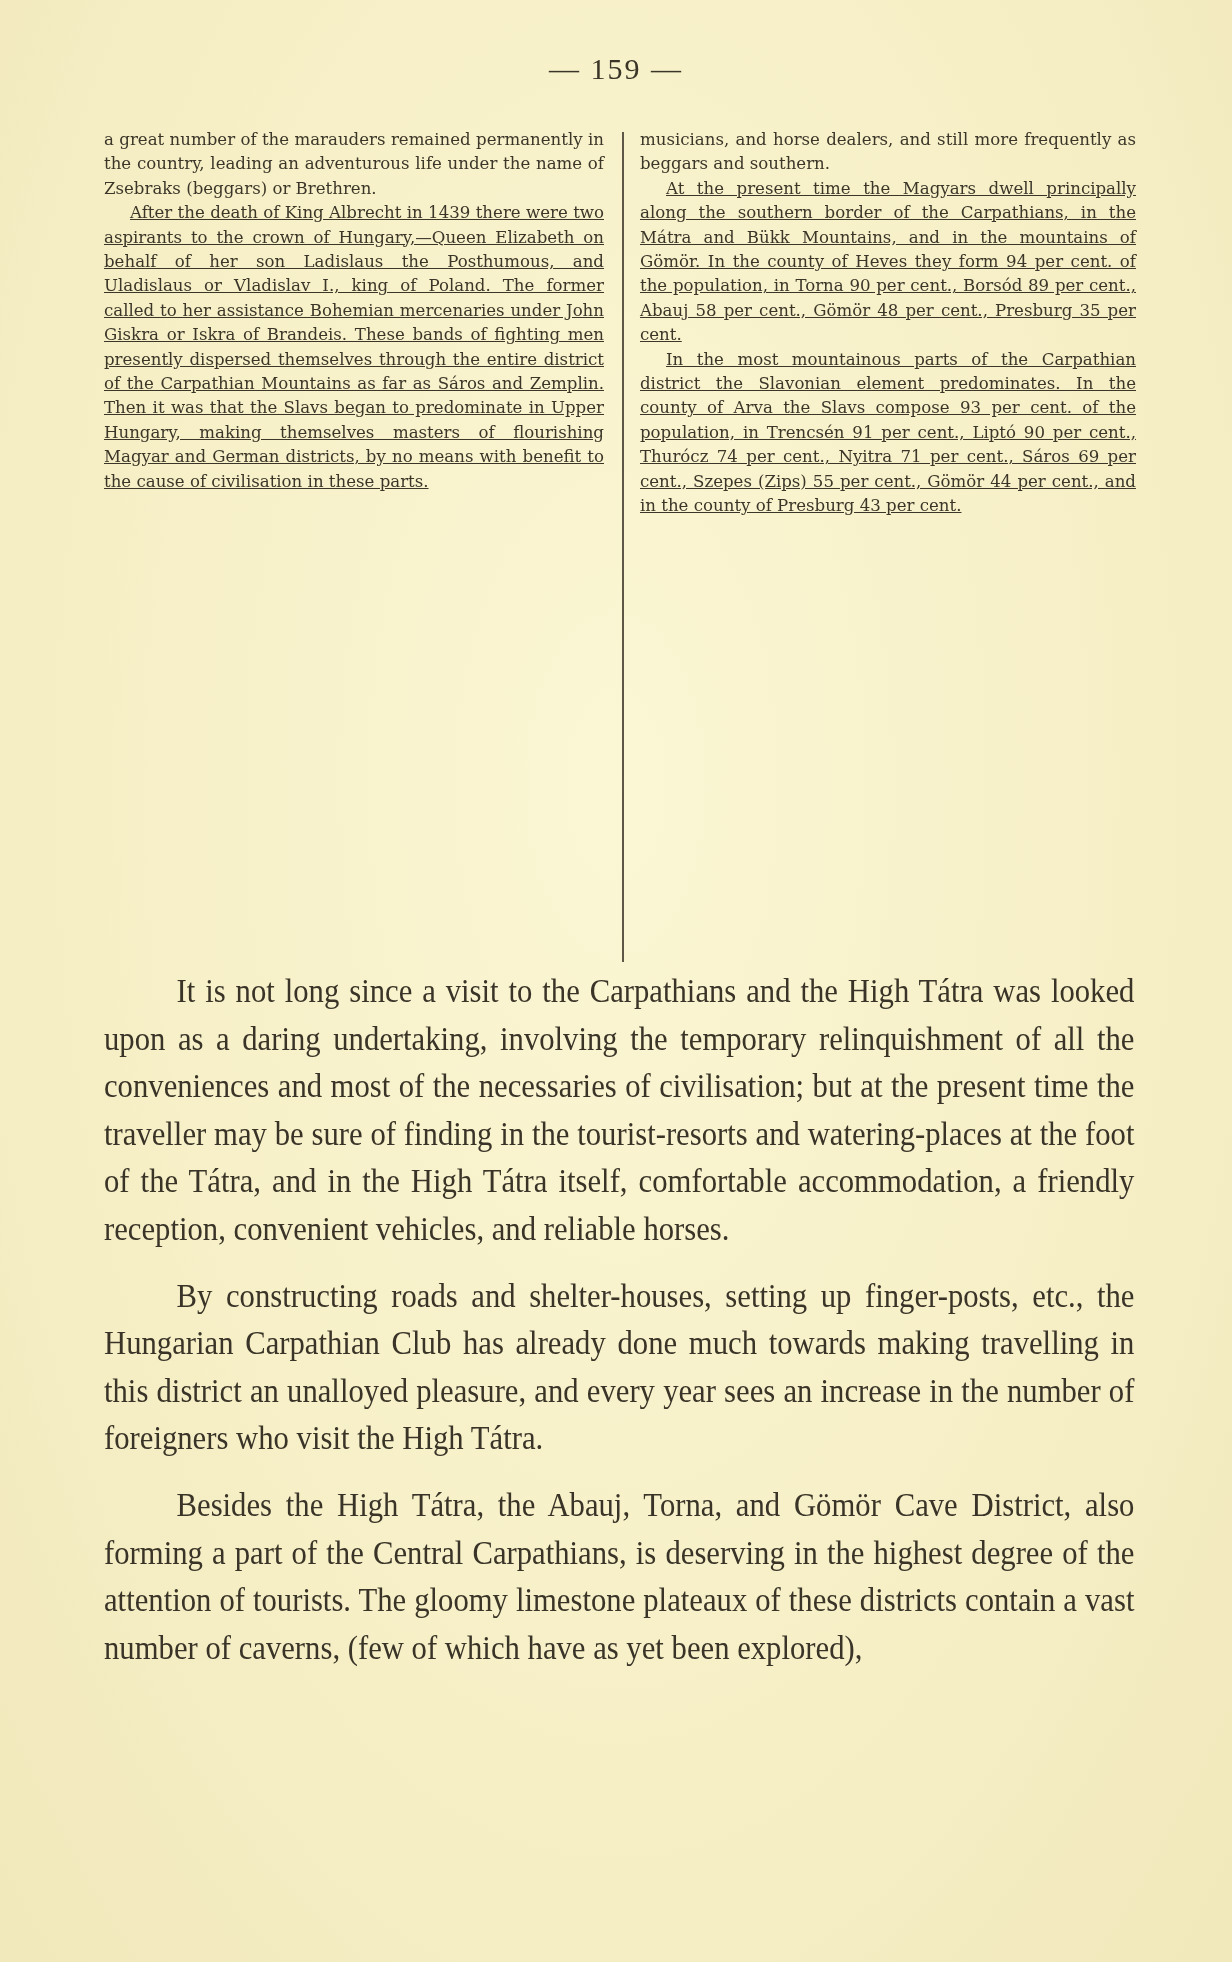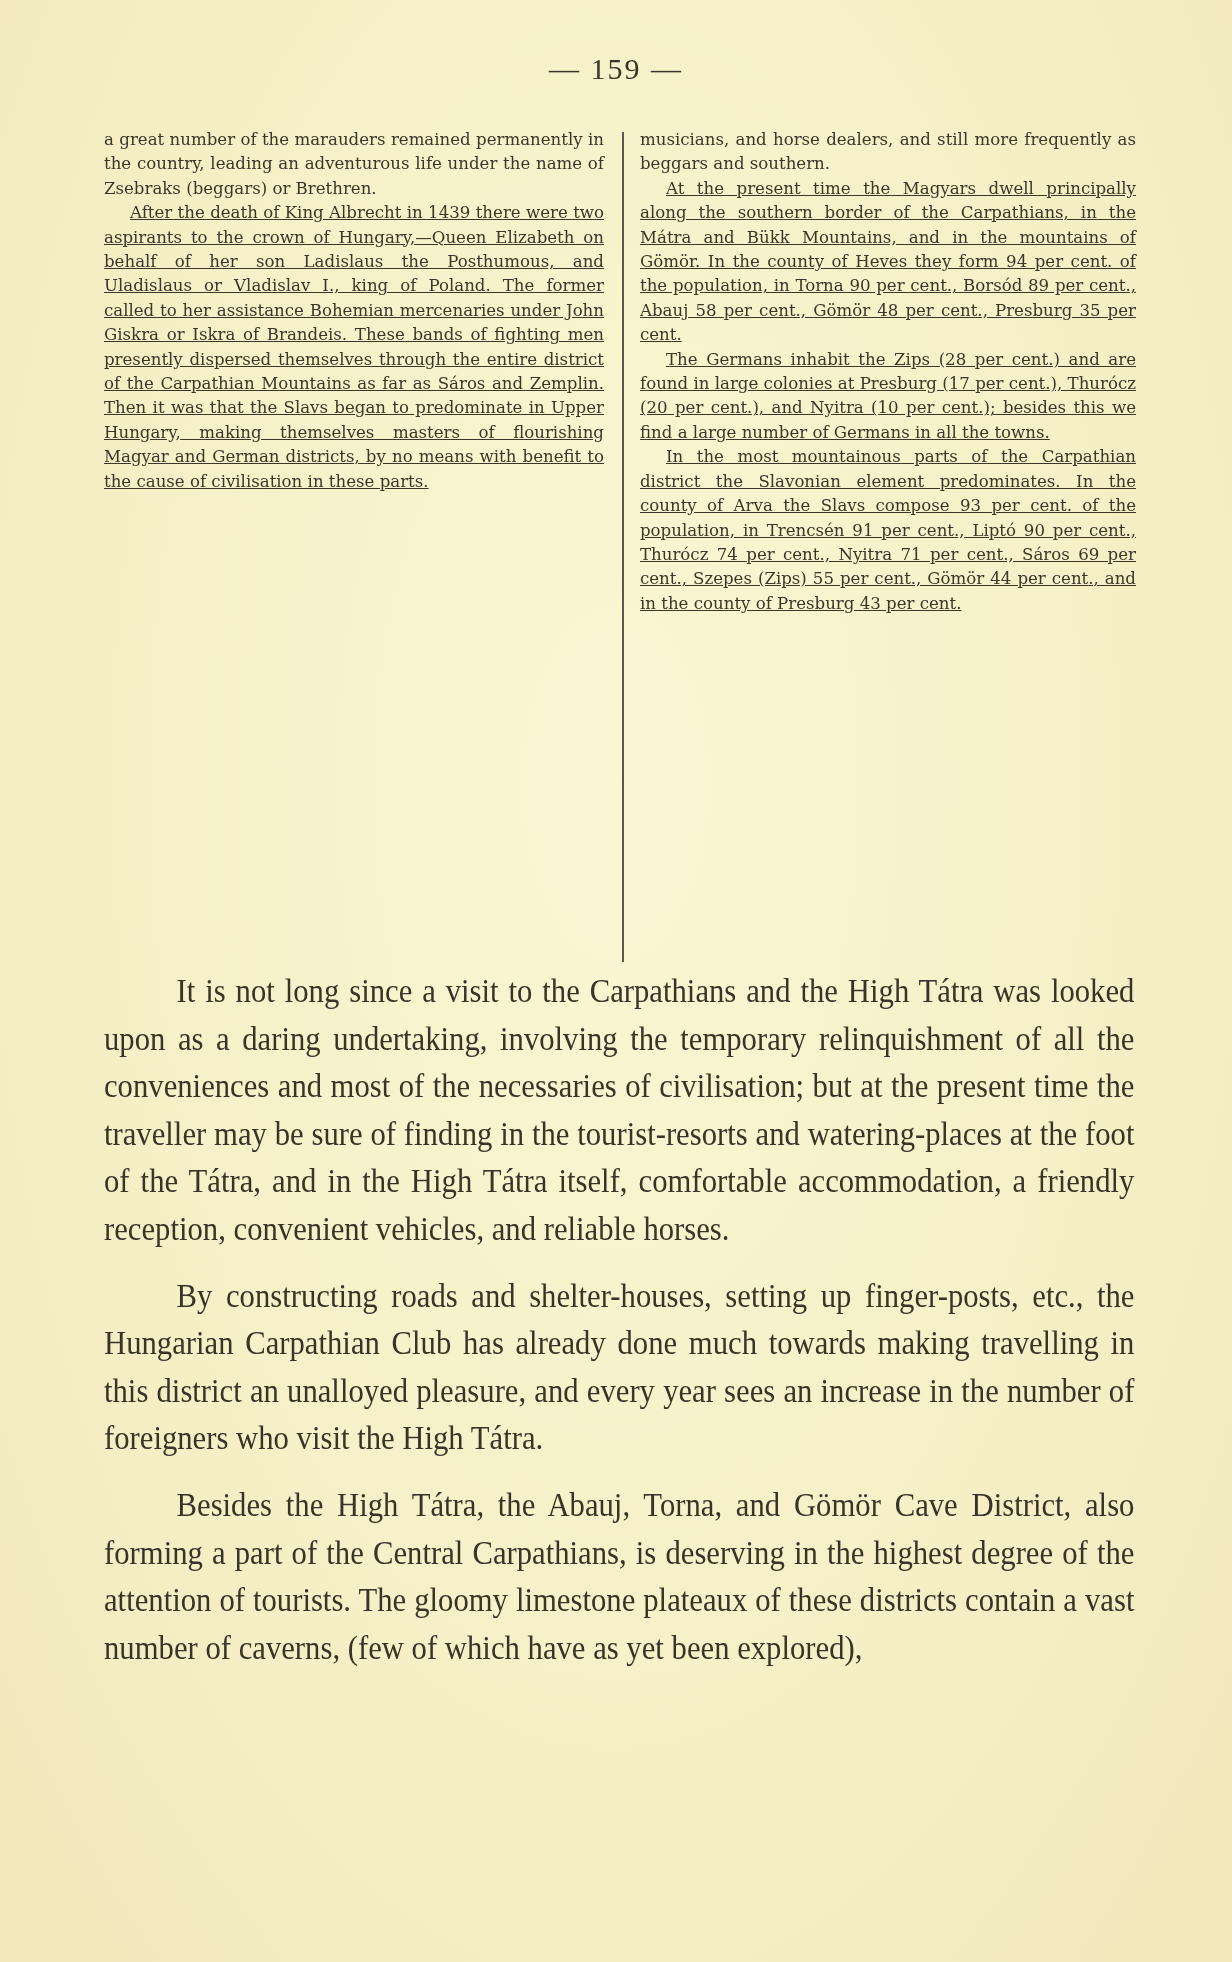--- a/index.html
+++ b/index.html
@@ -50,21 +50,20 @@
 
 <div class="columns">
   <div class="col left">
     <p>a great number of the marauders remained permanently in the country, leading an adventurous life under the name of Zsebraks (beggars) or Brethren.</p>
     <p class="indent">After the death of King Albrecht in 1439 there were two aspirants to the crown of Hungary,—Queen Elizabeth on behalf of her son Ladislaus the Posthumous, and Uladislaus or Vladislav I., king of Poland. The former called to her assistance Bohemian mercenaries under John Giskra or Iskra of Brandeis. These bands of fighting men presently dispersed themselves through the entire district of the Carpathian Mountains as far as Sáros and Zemplin. Then it was that the Slavs began to predominate in Upper Hungary, making themselves masters of flourishing Magyar and German districts, by no means with benefit to the cause of civilisation in these parts.</p>
   </div>
   <div class="col-divider"></div>
   <div class="col right">
     <p>musicians, and horse dealers, and still more frequently as beggars and southern.</p>
     <p class="indent">At the present time the Magyars dwell principally along the southern border of the Carpathians, in the Mátra and Bükk Mountains, and in the mountains of Gömör. In the county of Heves they form 94 per cent. of the population, in Torna 90 per cent., Borsód 89 per cent., Abauj 58 per cent., Gömör 48 per cent., Presburg 35 per cent.</p>
-    <p class="indent">The Germans inhabit the Zips (28 per cent.) and are found in large colonies at Presburg (17 per cent.), Thurócz (20 per cent.), and Nyitra (10 per cent.); besides this we find a large number of Germans in all the towns.</p>
     <p class="indent">In the most mountainous parts of the Carpathian district the Slavonian element predominates. In the county of Arva the Slavs compose 93 per cent. of the population, in Trencsén 91 per cent., Liptó 90 per cent., Thurócz 74 per cent., Nyitra 71 per cent., Sáros 69 per cent., Szepes (Zips) 55 per cent., Gömör 44 per cent., and in the county of Presburg 43 per cent.</p>
   </div>
 </div>
 
 <div class="main-text">
   <p>It is not long since a visit to the Carpathians and the High Tátra was looked upon as a daring undertaking, involving the temporary relinquishment of all the conveniences and most of the necessaries of civilisation; but at the present time the traveller may be sure of finding in the tourist-resorts and watering-places at the foot of the Tátra, and in the High Tátra itself, comfortable accommodation, a friendly reception, convenient vehicles, and reliable horses.</p>
   <p>By constructing roads and shelter-houses, setting up finger-posts, etc., the Hungarian Carpathian Club has already done much towards making travelling in this district an unalloyed pleasure, and every year sees an increase in the number of foreigners who visit the High Tátra.</p>
   <p>Besides the High Tátra, the Abauj, Torna, and Gömör Cave District, also forming a part of the Central Carpathians, is deserving in the highest degree of the attention of tourists. The gloomy limestone plateaux of these districts contain a vast number of caverns, (few of which have as yet been explored),</p>
 </div>
 

